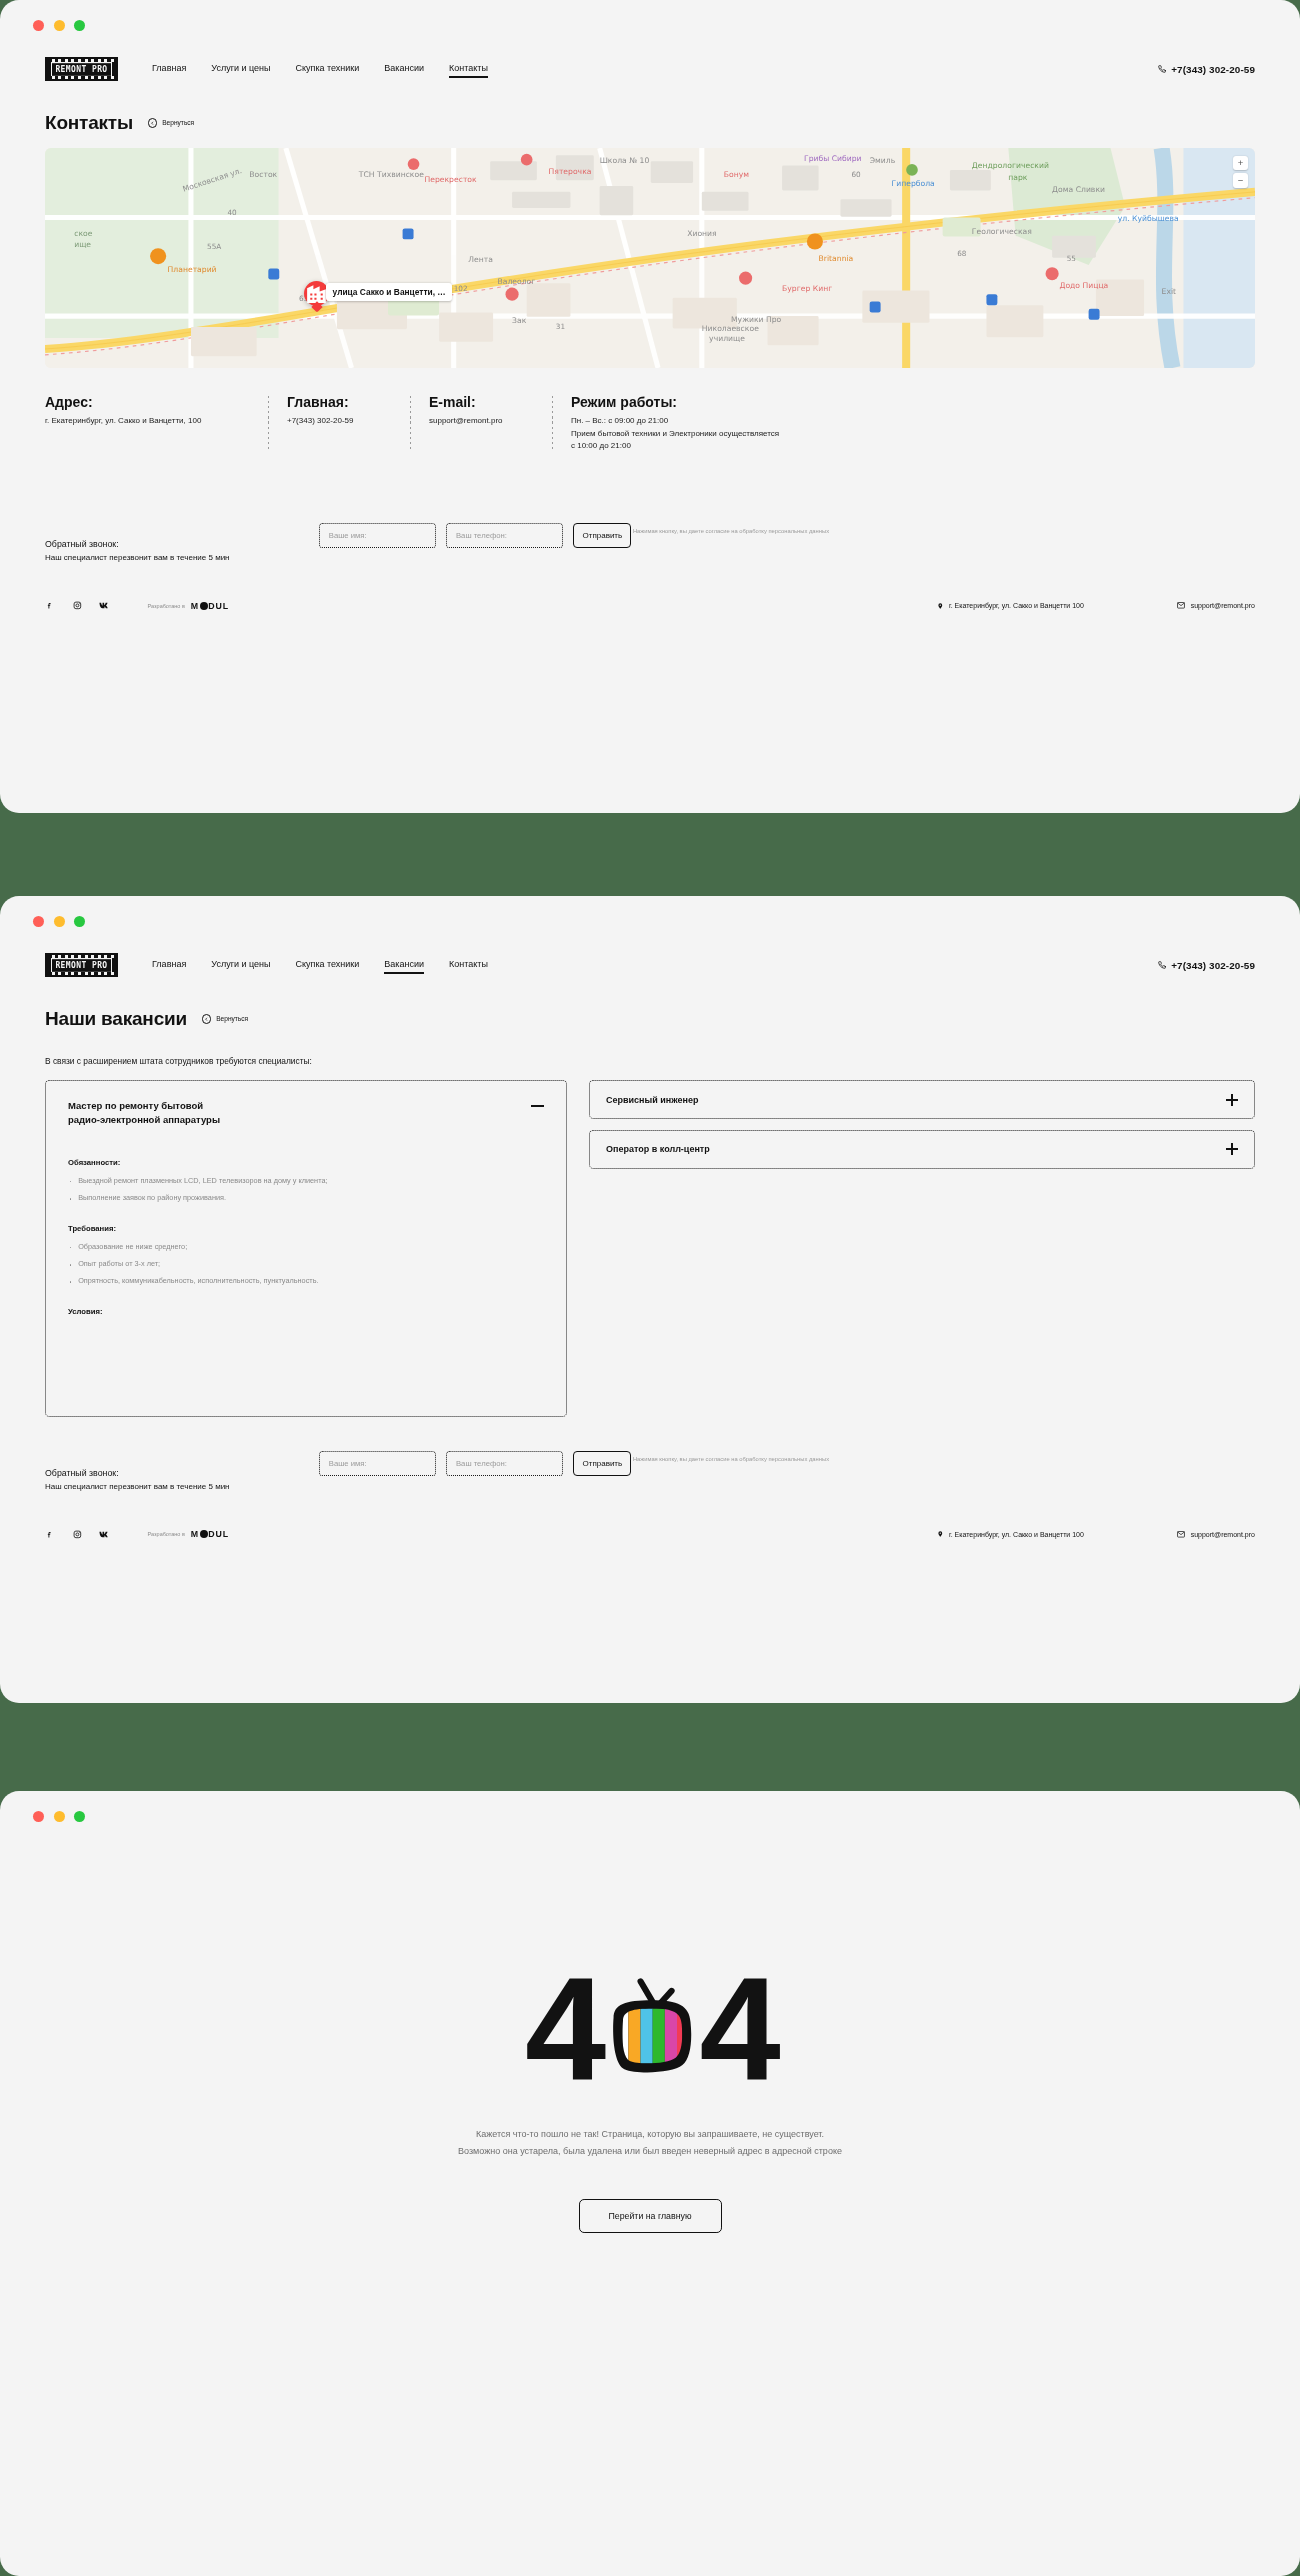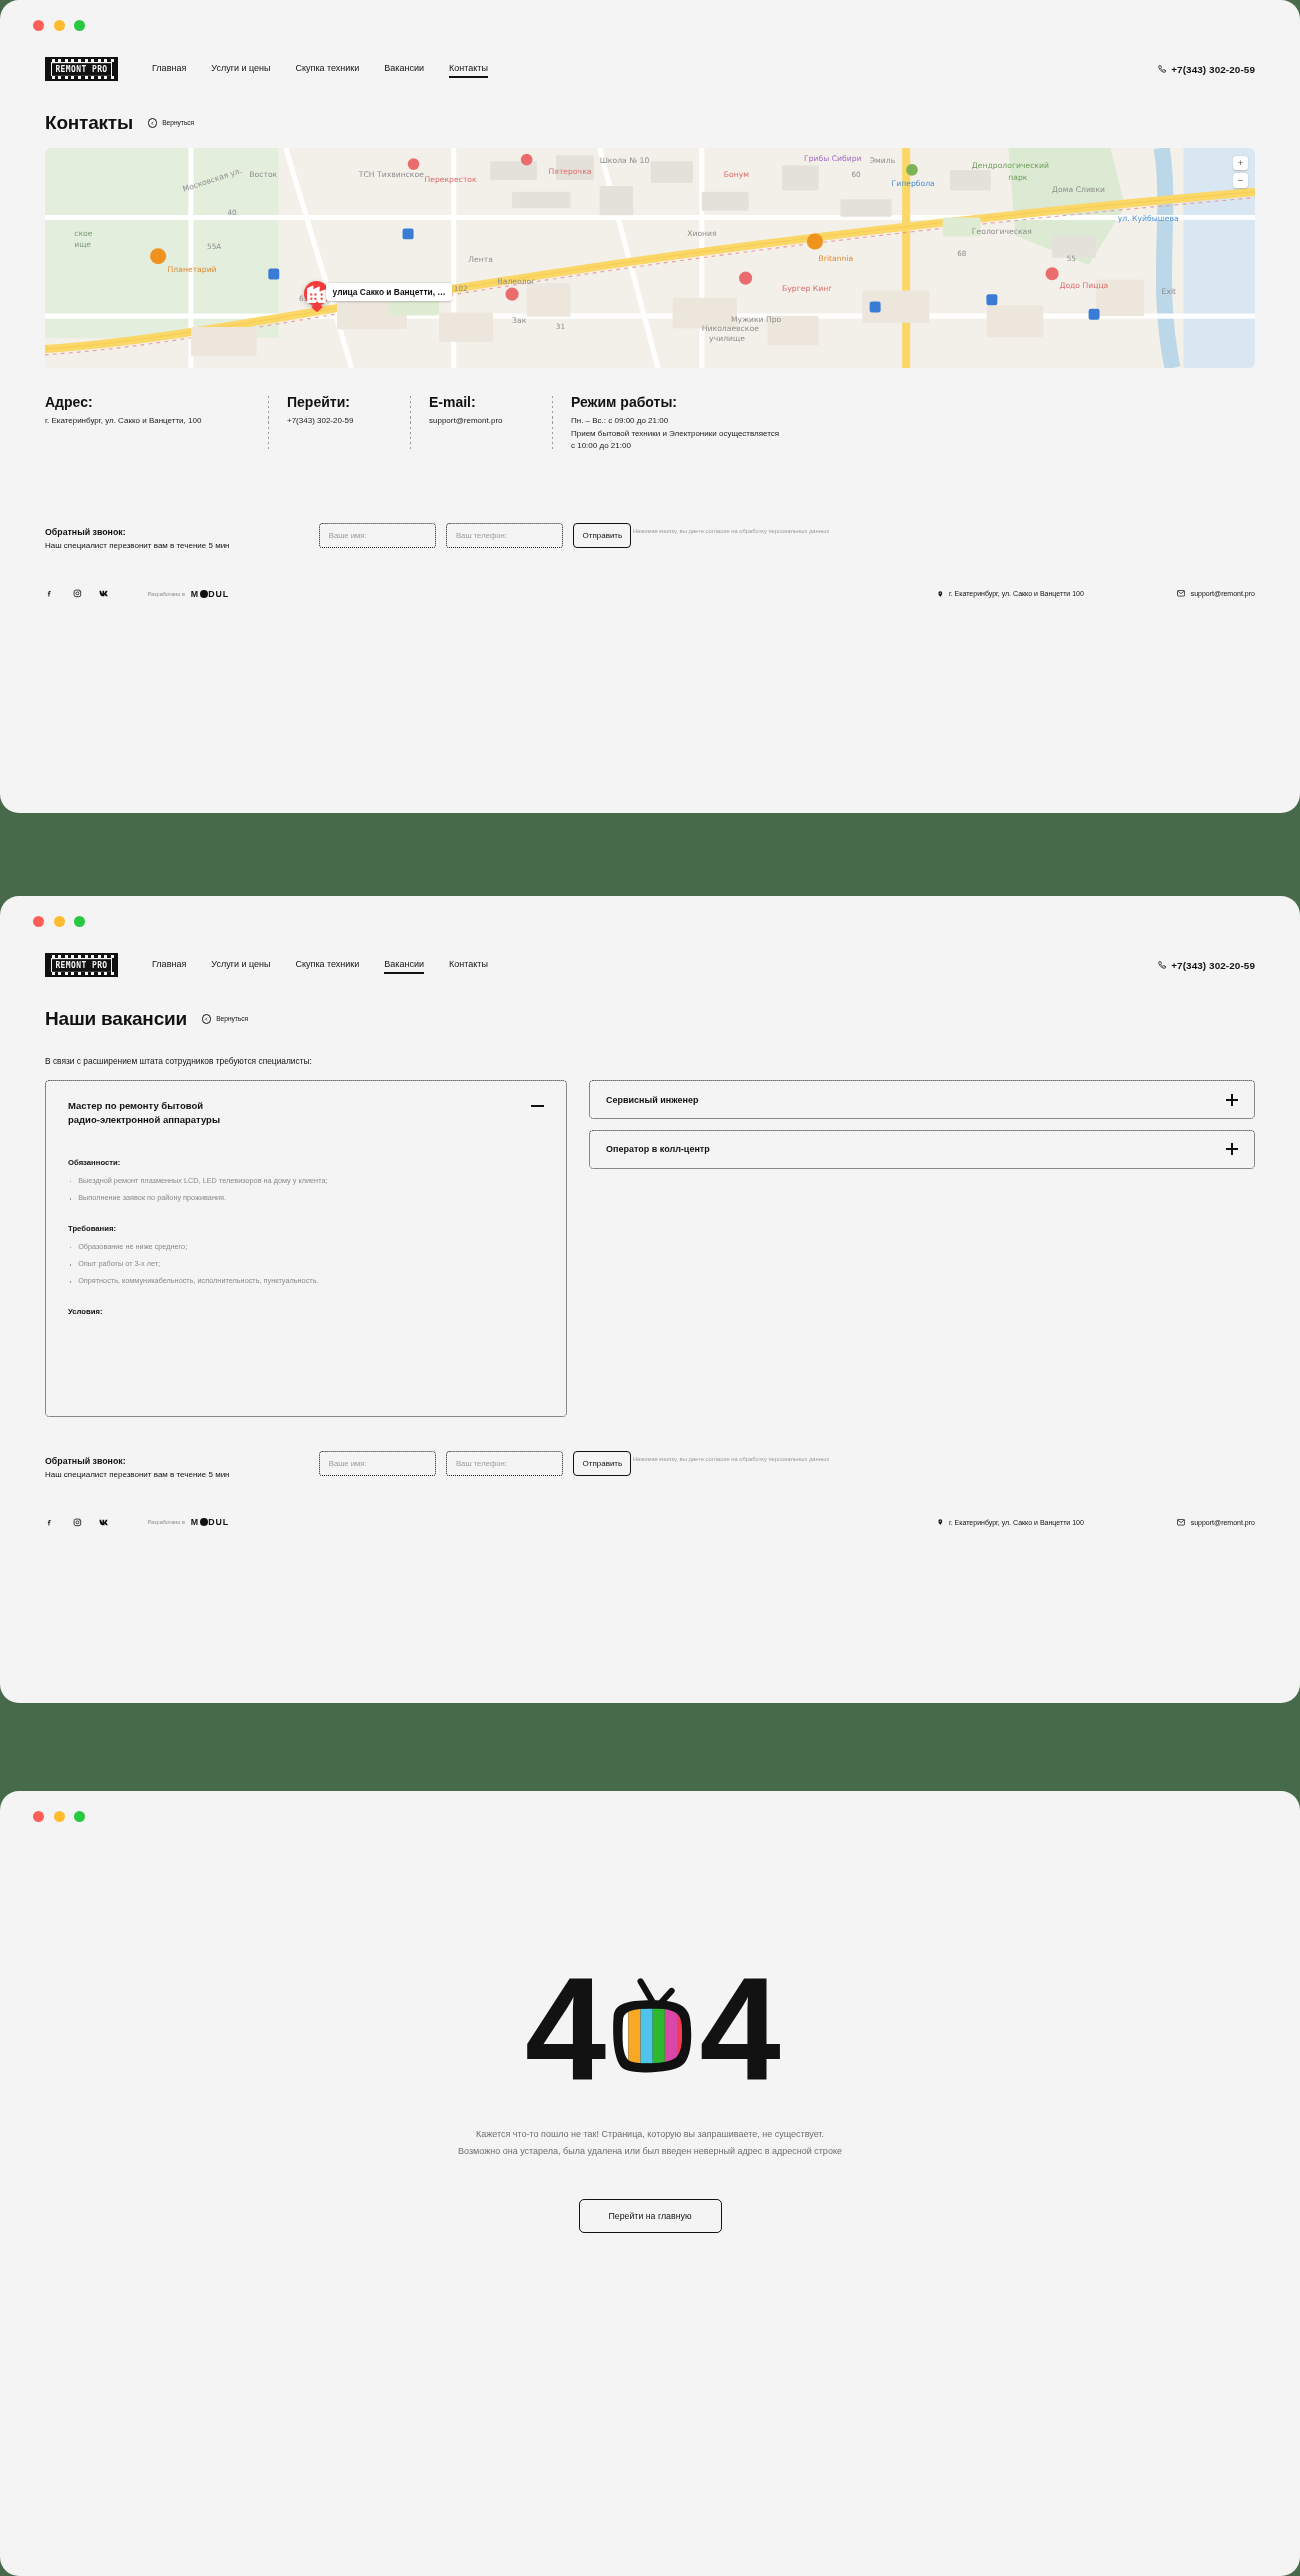--- a/index.html
+++ b/index.html
@@ -119,21 +119,21 @@
   }
   .ccol-h { font-size:14px; font-weight:700; margin-bottom:5.1px; }
   .ccol-v { font-size:8px; line-height:1.55; color:#1b1b1b; }
   .c-addr{ width:223px; }
   .c-phone{ width:142px; }
   .c-mail{ width:142px; }
 
   
   .callback { display:flex; align-items:flex-start; margin-top:70px; }
   .cb-left { width:274px; padding-top:4.4px; }
-  .cb-title { font-size:8.8px; font-weight:700; margin-bottom:4.4px; }
+  .cb-title { font-size:8.8px; font-weight:400; margin-bottom:4.4px;margin-top:12px; }
   .cb-sub { font-size:8px; }
   .cb-fields { display:flex; align-items:flex-start; gap:10.2px; }
   .cb-input {
     width:117px; height:25px; border:1.2px dotted #1a1a1a; border-radius:3.6px;
     background:transparent; padding:0 8.8px; font-size:7.7px; color:#1a1a1a;
     font-family:"Liberation Sans", sans-serif;
   }
   .cb-input::placeholder{ color:#9b9b9b; }
   .cb-btn {
     width:58px;height:25px;border:1.5px solid #111;border-radius:4px;background:transparent;
@@ -374,21 +374,21 @@
         <div class="map-ctl" style="top:7.3px">+</div>
         <div class="map-ctl" style="top:25px">−</div>
       </div>
 
       <div class="contacts">
         <div class="ccol c-addr">
           <div class="ccol-h">Адрес:</div>
           <div class="ccol-v">г. Екатеринбург, ул. Сакко и Ванцетти, 100</div>
         </div>
         <div class="ccol c-phone">
-          <div class="ccol-h">Перейти:</div>
+          <div class="ccol-h">Главная:</div>
           <div class="ccol-v">+7(343) 302-20-59</div>
         </div>
         <div class="ccol c-mail">
           <div class="ccol-h">E-mail:</div>
           <div class="ccol-v">support@remont.pro</div>
         </div>
         <div class="ccol">
           <div class="ccol-h">Режим работы:</div>
           <div class="ccol-v" style="white-space:pre-line">Пн. – Вс.: с 09:00 до 21:00
 Прием бытовой техники и Электроники осуществляется

